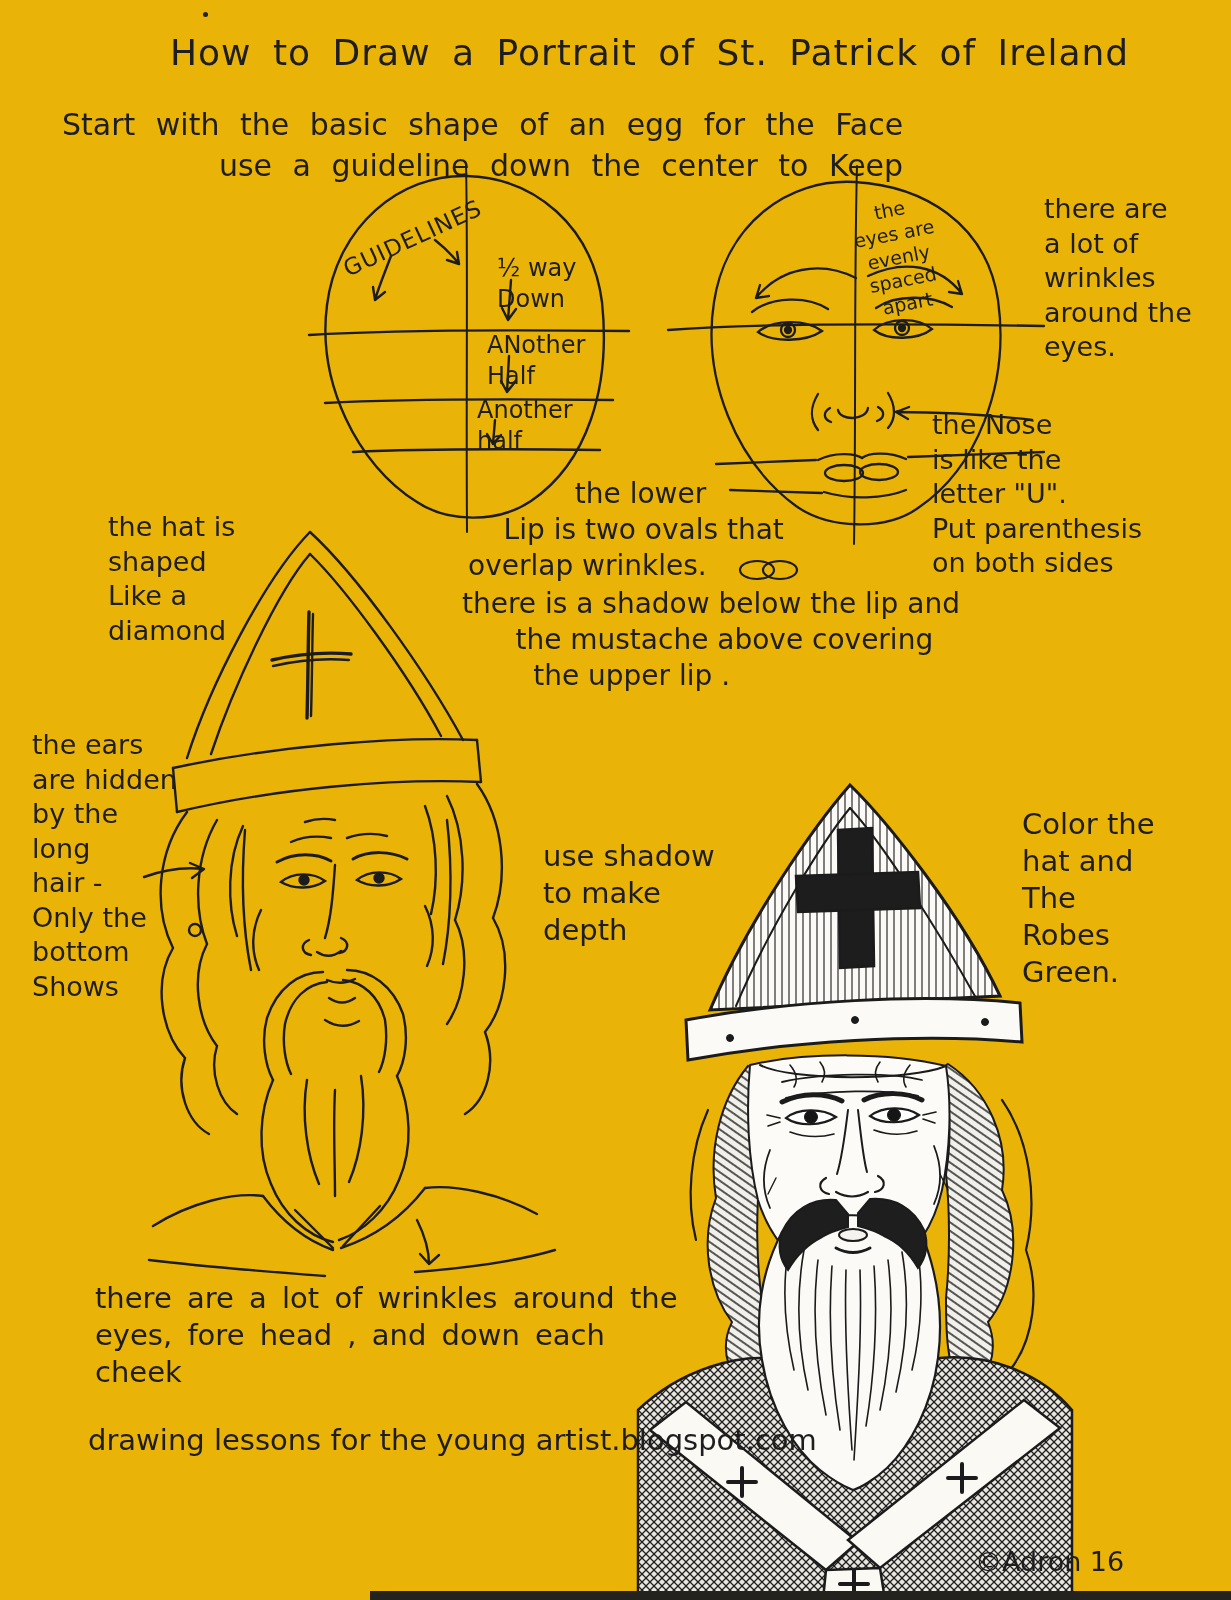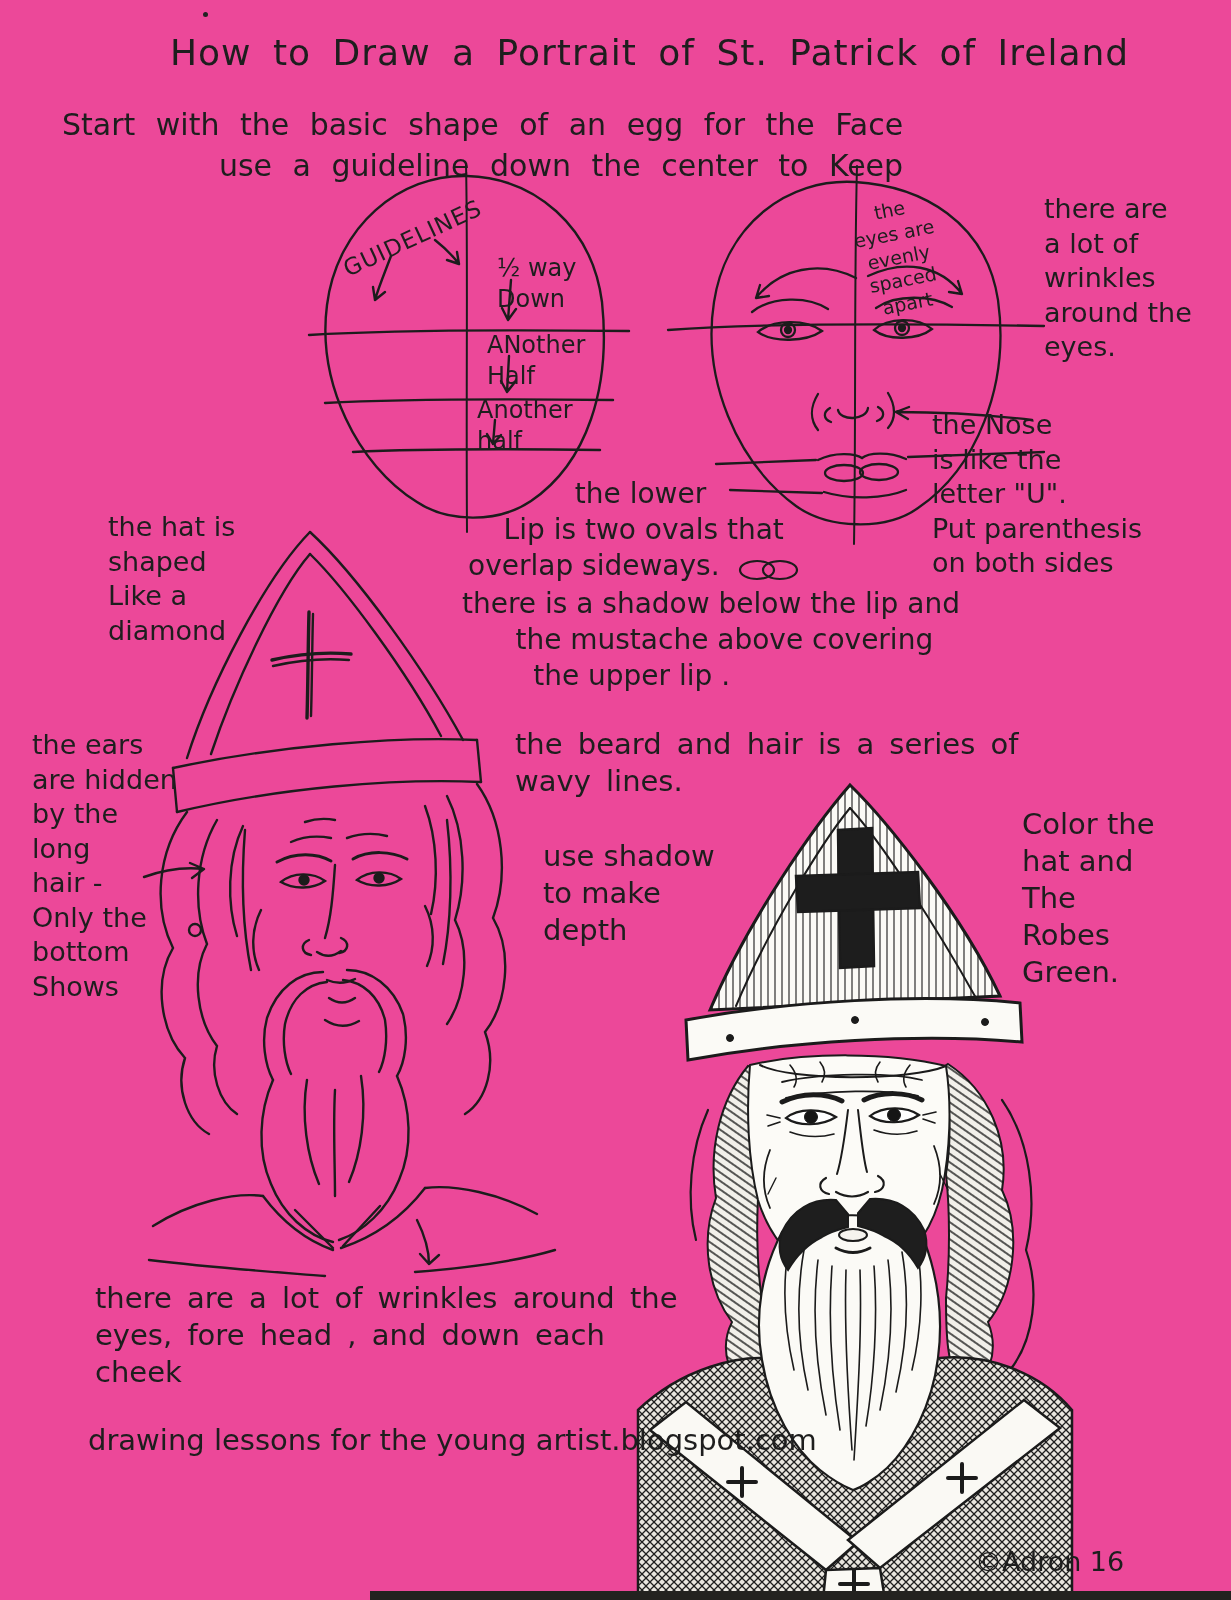--- a/index.html
+++ b/index.html
@@ -1,18 +1,18 @@
 <!DOCTYPE html>
 <html><head>
 <meta charset="utf-8">
 <style>
   html,body{margin:0;padding:0;background:#e8e6e1;}
   #page{
     position:relative;width:1231px;height:1600px;margin:0 auto;
-    background:#ec4899;overflow:hidden;
+    background:#eab308;overflow:hidden;
     font-family:"DejaVu Sans",sans-serif;color:#1d1d1d;
   }
   .hand{position:absolute;white-space:pre-wrap;line-height:1.28;color:#1e1e1e;}
   .sk{position:absolute;}
   svg{display:block;}
   .title{font-size:36px;letter-spacing:1px;word-spacing:9px;}
   .intro{font-size:30px;word-spacing:11px;line-height:1.35;}
   .col{font-size:28px;line-height:1.35;}
   .note{font-size:27px;}
   .big{font-size:29px;}
@@ -101,21 +101,21 @@
 eyes.</div>
 
   <div class="hand note" style="left:932px;top:408px;width:240px;">the Nose
 is like the
 letter "U".
 Put parenthesis
 on both sides</div>
 
   <div class="hand" style="left:468px;top:476px;font-size:28px;">            the lower
     Lip is two ovals that
-overlap sideways.</div>
+overlap wrinkles.</div>
 
   <svg class="sk" style="left:737px;top:556px;" width="64" height="28" viewBox="0 0 64 28">
     <g stroke="#1c1c1c" fill="none" stroke-width="2.2">
       <ellipse cx="20" cy="14" rx="17" ry="9"></ellipse>
       <ellipse cx="43" cy="14" rx="17" ry="9"></ellipse>
     </g>
   </svg>
 
   <div class="hand" style="left:462px;top:586px;font-size:28px;">there is a shadow below the lip and
       the mustache above covering
@@ -210,22 +210,20 @@
 long
 hair -
 Only the
 bottom
 Shows</div>
 
   <svg class="sk" style="left:140px;top:855px;" width="78" height="34" viewBox="0 0 78 34">
     <path d="M4,22 C26,14 46,12 64,14 M64,14 l-14,-6 M64,14 l-12,9" stroke="#1c1c1c" fill="none" stroke-width="2.4" stroke-linecap="round"></path>
   </svg>
 
-  <div class="hand big" style="left:515px;top:726px;word-spacing:6px;">the beard and hair is a series of
-wavy lines.</div>
 
   <div class="hand big" style="left:543px;top:838px;">use shadow
 to make
 depth</div>
 
   <div class="hand big" style="left:1022px;top:806px;">Color the
 hat and
 The
 Robes
 Green.</div>

